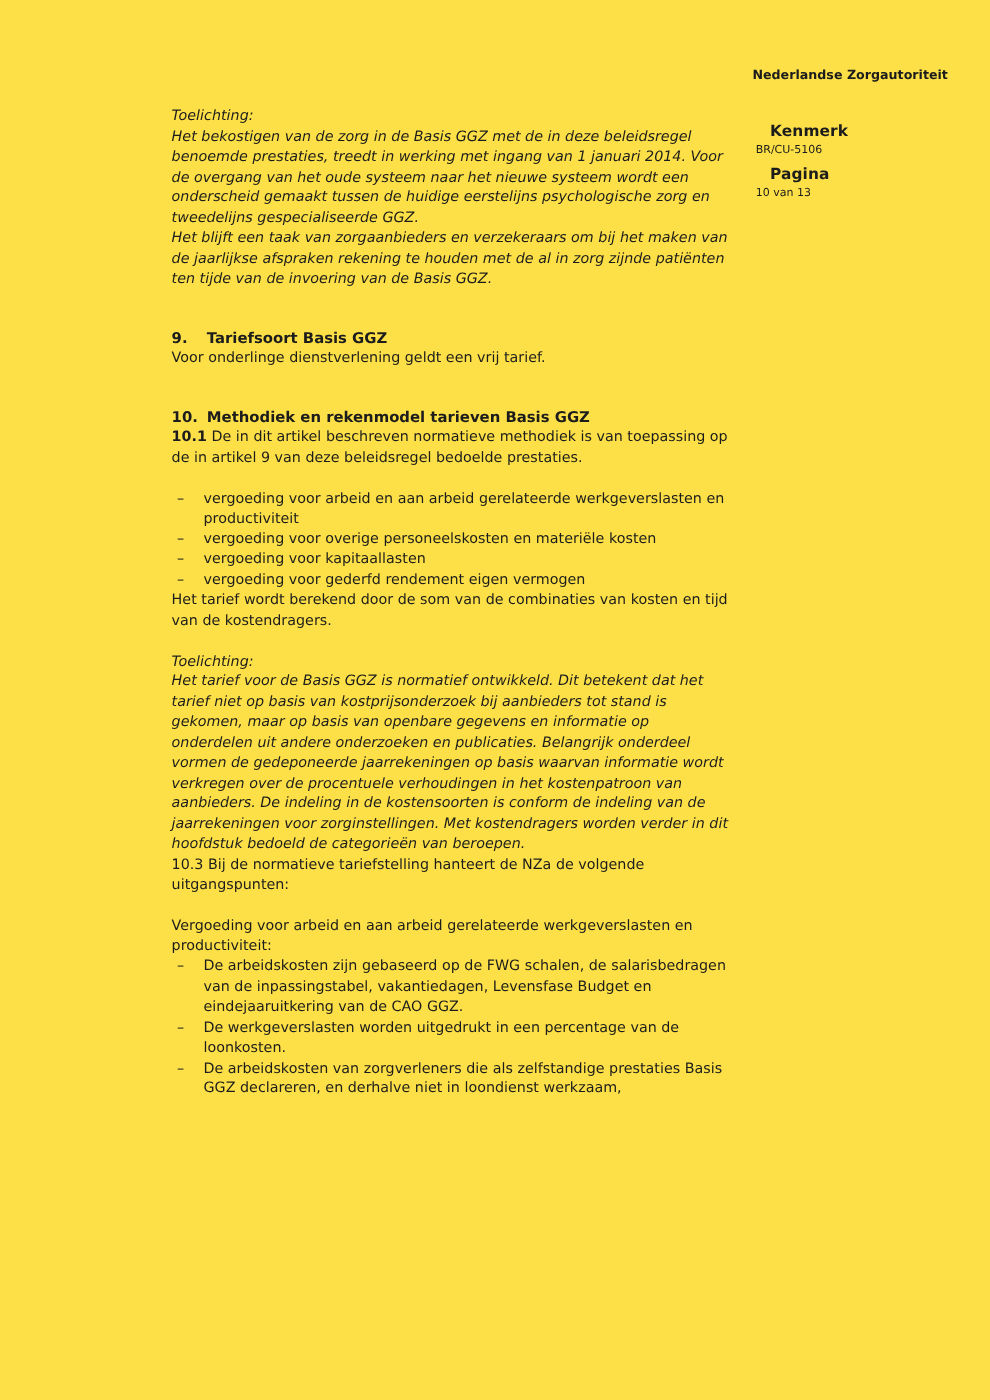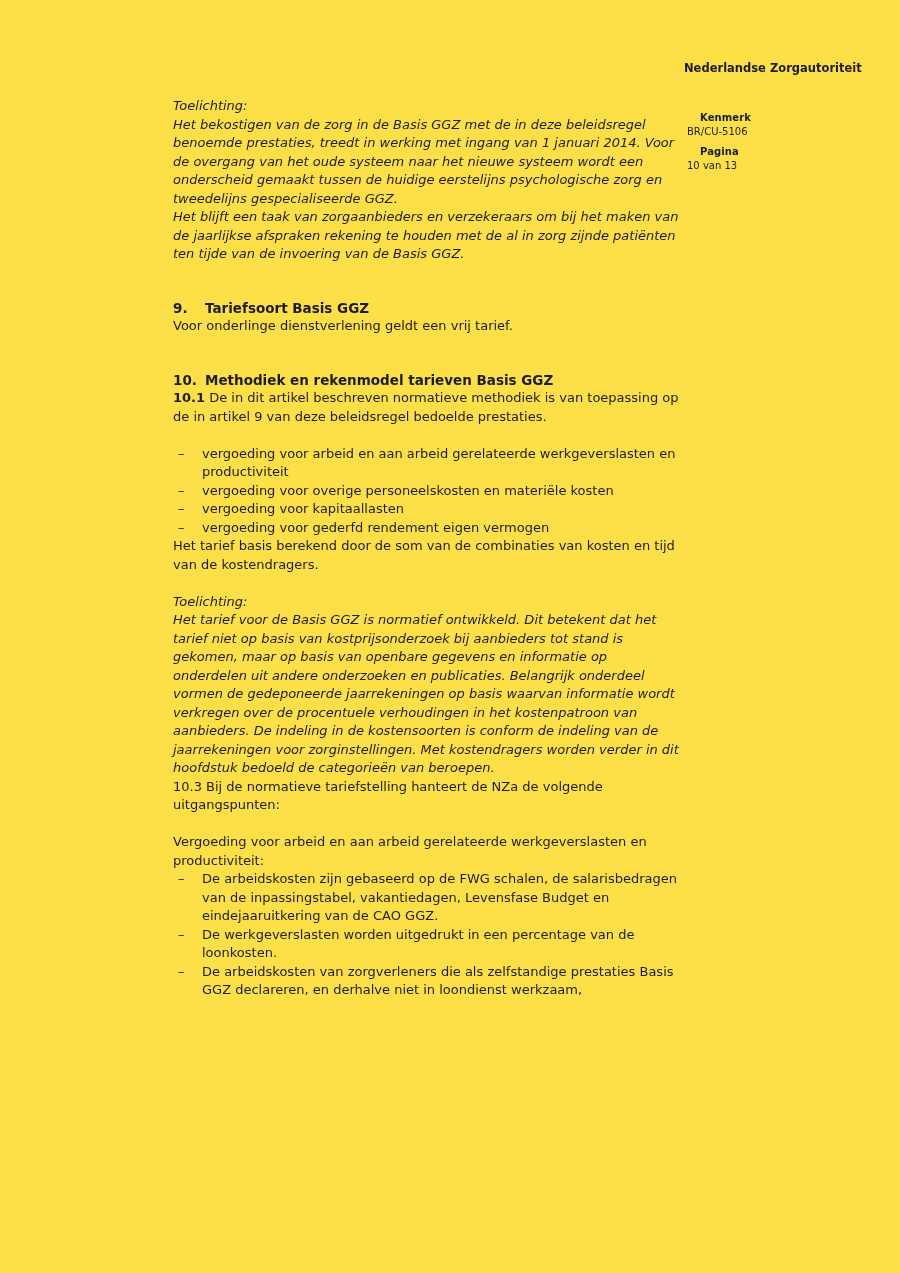--- a/index.html
+++ b/index.html
@@ -21,27 +21,27 @@
     font-size: 11.5px;
     font-weight: bold;
     white-space: nowrap;
   }
   .meta {
     position: absolute;
     left: 687px;
     top: 112px;
     width: 180px;
   }
-  .meta-label { font-size: 10px; font-weight: bold; letter-spacing: 0.1px; padding-left: 13px; }
+  .meta-label { font-size: 14px; font-weight: bold; letter-spacing: 0.1px; padding-left: 13px; }
   .meta-value { font-size: 10px; margin: 3px 0 9px 0; }
 
   
   .main {
     position: absolute;
-    left: 173px;
+    left: 156px;
     top: 97px;
     width: 507px;
     font-size: 13px;
     line-height: 18.5px;
   }
   .main p { margin: 0; }
   .gap  { margin-top: 18.5px; }   
   .gap2 { margin-top: 35px; }     
 
   .italic { font-style: italic; }
@@ -104,21 +104,21 @@
       <div class="li">
         <span class="dash">–</span>
         <span class="li-text">vergoeding voor kapitaallasten</span>
       </div>
       <div class="li">
         <span class="dash">–</span>
         <span class="li-text">vergoeding voor gederfd rendement eigen vermogen</span>
       </div>
     </div>
 
-    <p class="gap">Het tarief basis berekend door de som van de combinaties van kosten en tijd van de kostendragers.</p>
+    <p class="gap">Het tarief wordt berekend door de som van de combinaties van kosten en tijd van de kostendragers.</p>
 
     <div class="italic gap">
       <p>Toelichting:</p>
       <p>Het tarief voor de Basis GGZ is normatief ontwikkeld. Dit betekent dat het tarief niet op basis van kostprijsonderzoek bij aanbieders tot stand is gekomen, maar op basis van openbare gegevens en informatie op onderdelen uit andere onderzoeken en publicaties. Belangrijk onderdeel vormen de gedeponeerde jaarrekeningen op basis waarvan informatie wordt verkregen over de procentuele verhoudingen in het kostenpatroon van aanbieders. De indeling in de kostensoorten is conform de indeling van de jaarrekeningen voor zorginstellingen. Met kostendragers worden verder in dit hoofdstuk bedoeld de categorieën van beroepen.</p>
     </div>
 
     <p class="gap">10.3 Bij de normatieve tariefstelling hanteert de NZa de volgende uitgangspunten:</p>
 
     <div class="gap">
       <p>Vergoeding voor arbeid en aan arbeid gerelateerde werkgeverslasten en productiviteit:</p>

